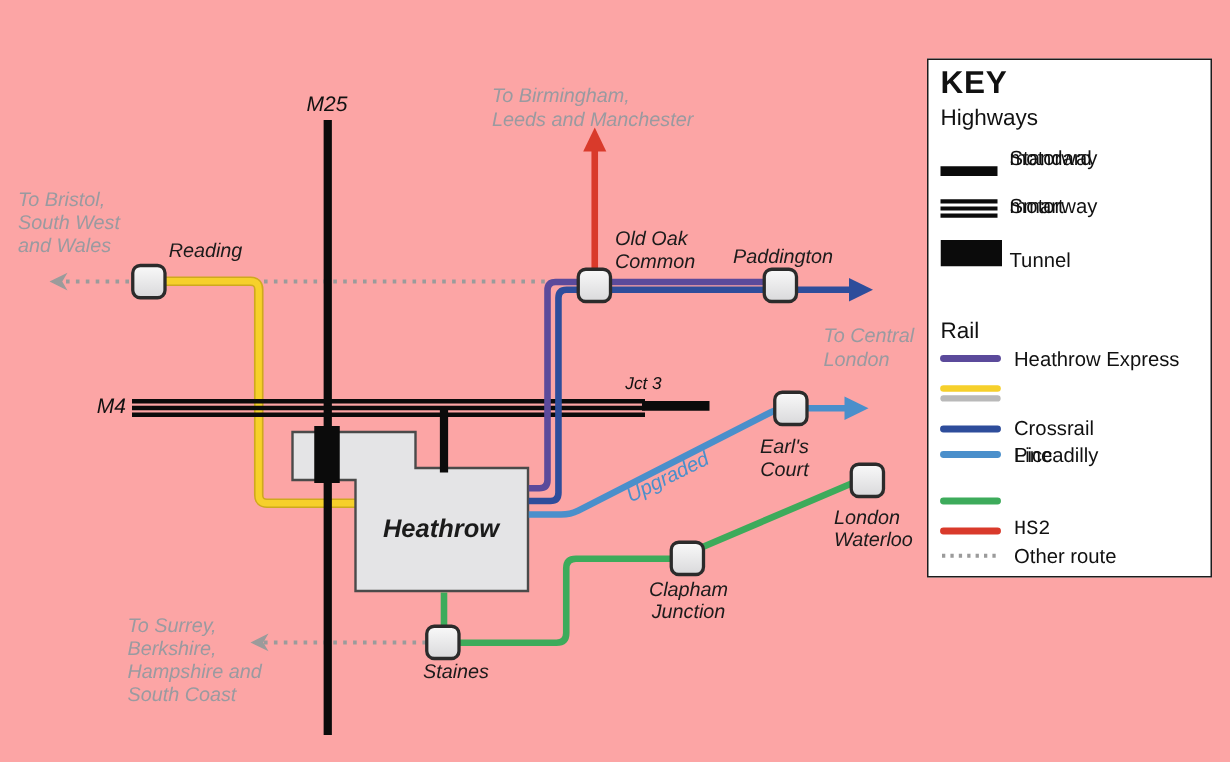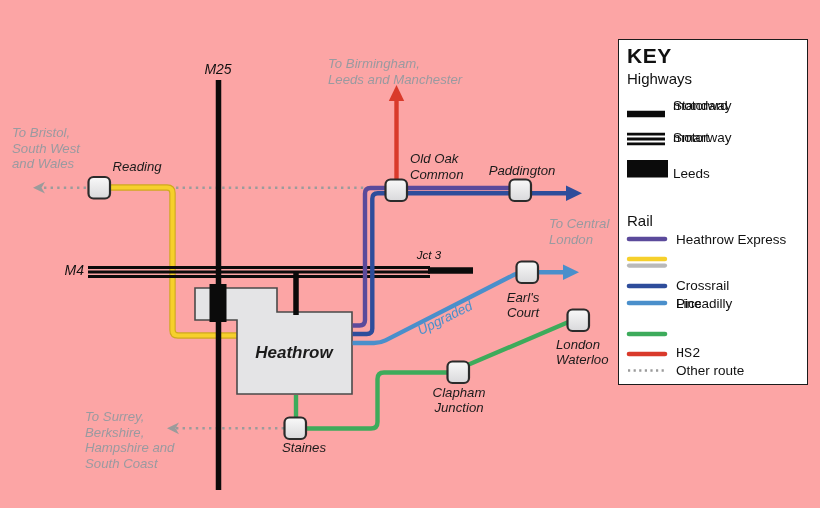--- a/index.html
+++ b/index.html
@@ -140,21 +140,21 @@
     <div class="key-label" style="top:91px;">
       <div>Smart</div>
       <div>motorway</div>
     </div>
 
     <div class="swatch" style="top:120px;left:8px;">
       <svg width="42" height="18">
           <rect x="0" y="0" width="41" height="17.5" fill="#0b0b0b"></rect>
         </svg>
     </div>
-    <div class="key-label" style="top:127px;">Leeds</div>
+    <div class="key-label" style="top:127px;">Tunnel</div>
 
     <div class="key-heading" style="top:172px;">Rail</div>
 
     <div class="swatch" style="top:196px;">
       <svg width="42" height="6">
           <line x1="3" y1="3" x2="39" y2="3" stroke-width="4.6" stroke-linecap="round" stroke="#5b4a9b"></line>
         </svg>
     </div>
     <div class="key-label-rail" style="top:192px;">Heathrow Express</div>
 

